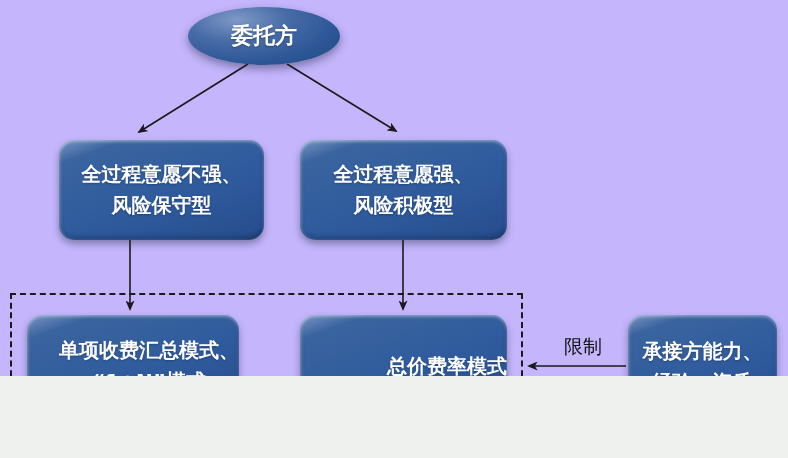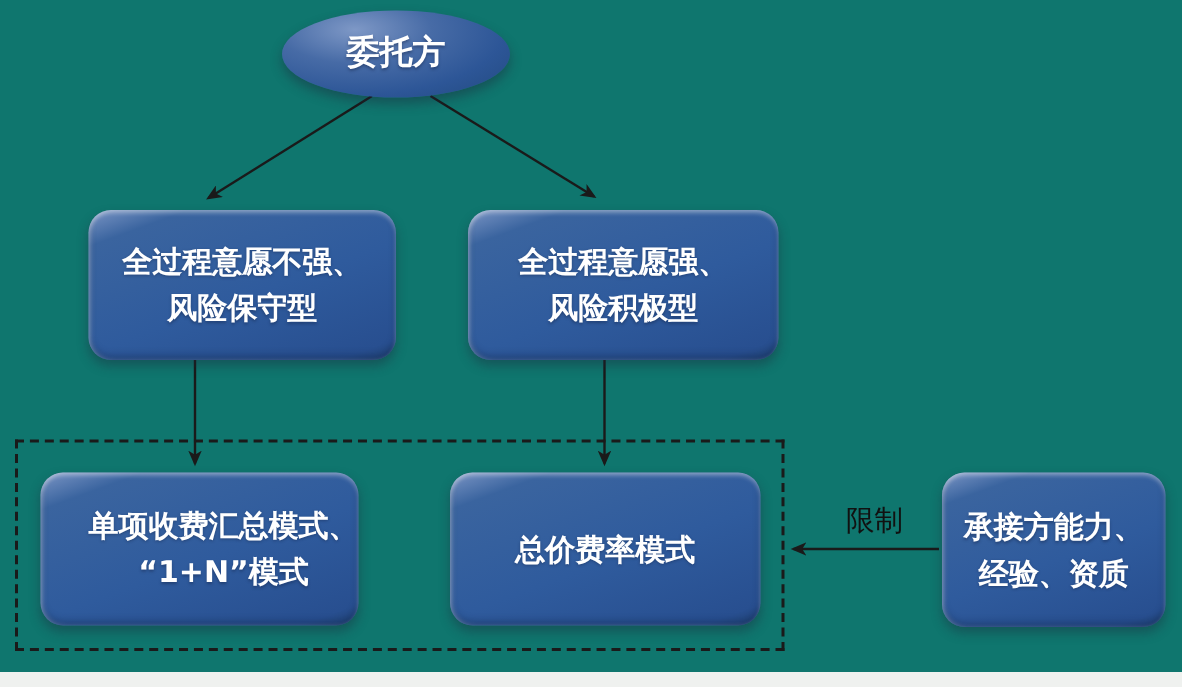--- a/index.html
+++ b/index.html
@@ -2,22 +2,22 @@
 <html><head>
 <meta charset="utf-8">
 <style>
   html,body{margin:0;padding:0;}
   body{
     font-family:"DejaVu Sans","Liberation Sans",sans-serif;
     background:#eff1ef;
   }
   .canvas{
     position:relative;
-    width:788px;height:448px;
-    background:#0f766e;
+    width:788px;height:376px;
+    background:#c4b5fd;
     overflow:hidden;
   }
   .layer{position:absolute;left:0;top:0;width:788px;height:458px;}
   svg.connectors{z-index:2;pointer-events:none;}
 
   .node{
     position:absolute;
     display:flex;align-items:center;justify-content:center;
     color:#ffffff;
     font-weight:bold;
@@ -37,23 +37,23 @@
   .rect{border-radius:15px;font-size:20px;}
   .ellipse{
     border-radius:50%;
     font-size:22px;
     background:radial-gradient(ellipse at 32% 22%,#7e98c6 0%,#476ba6 35%,#2d5697 68%,#21497f 100%);
     box-shadow:0 4px 8px rgba(30,40,60,.45);
   }
 
   .node-client{left:188px;top:7px;width:152px;height:58px;}
   .node-branch-left{left:28px;top:140px;width:205px;height:100px;margin-left:31px;}
-  .node-branch-right{left:300px;top:140px;width:207px;height:100px;margin-left:12px;}
+  .node-branch-right{left:300px;top:140px;width:207px;height:100px;}
   .node-mode-left{left:27px;top:315px;width:212px;height:102px;justify-content:flex-end;}
-  .node-mode-mid{left:300px;top:315px;width:207px;height:102px;}
+  .node-mode-mid{left:300px;top:315px;width:207px;height:102px;justify-content:flex-end;}
   .node-constraint{left:628px;top:315px;width:149px;height:103px;font-size:20px;}
 
   .dashed-group{
     position:absolute;
     left:10px;top:293px;width:513px;height:141px;
     box-sizing:border-box;
     border:2px dashed #1a1a1a;
     z-index:1;
   }
   .arrow-label{

